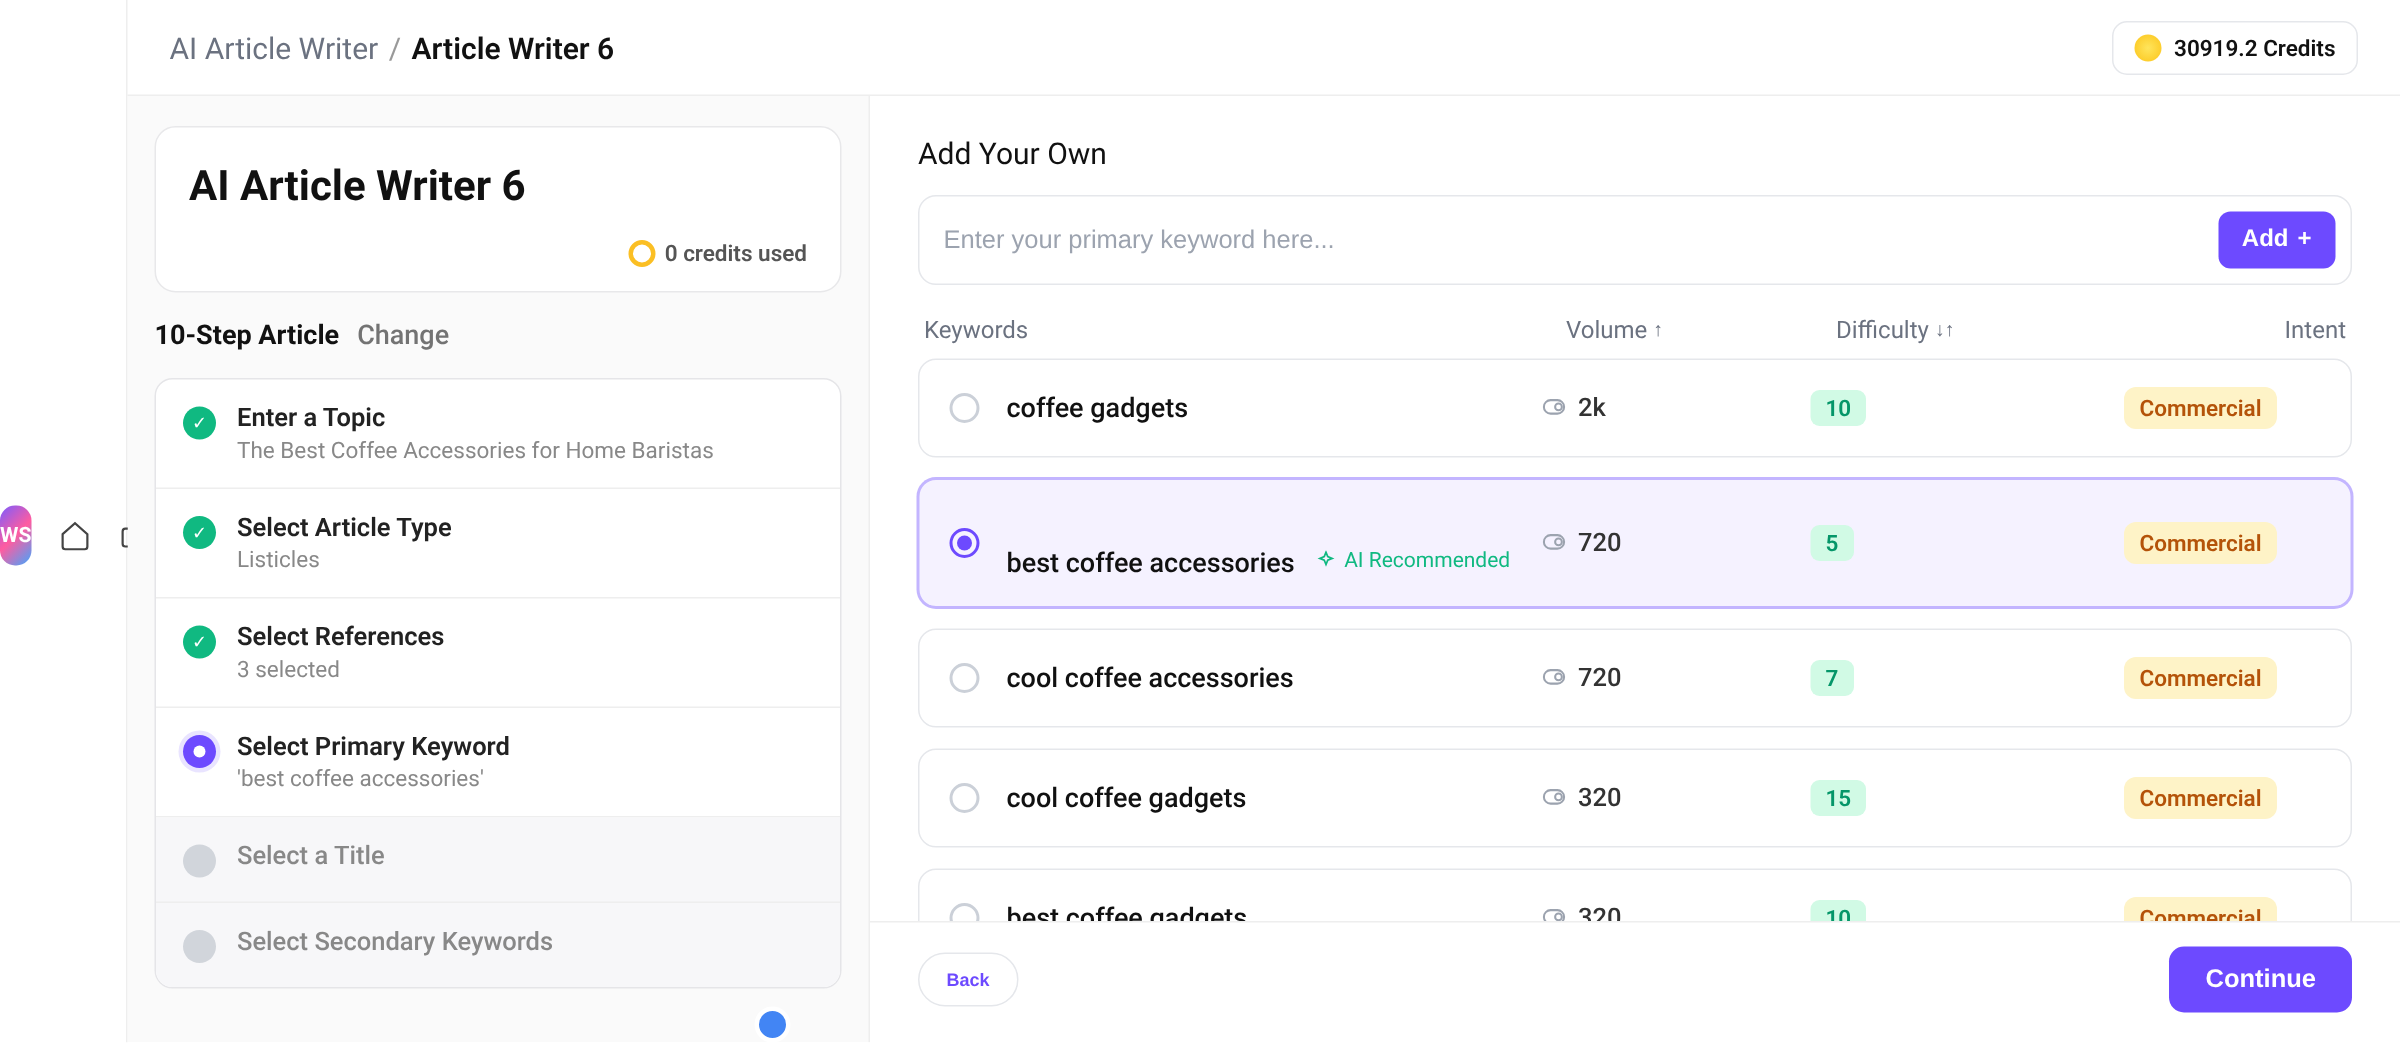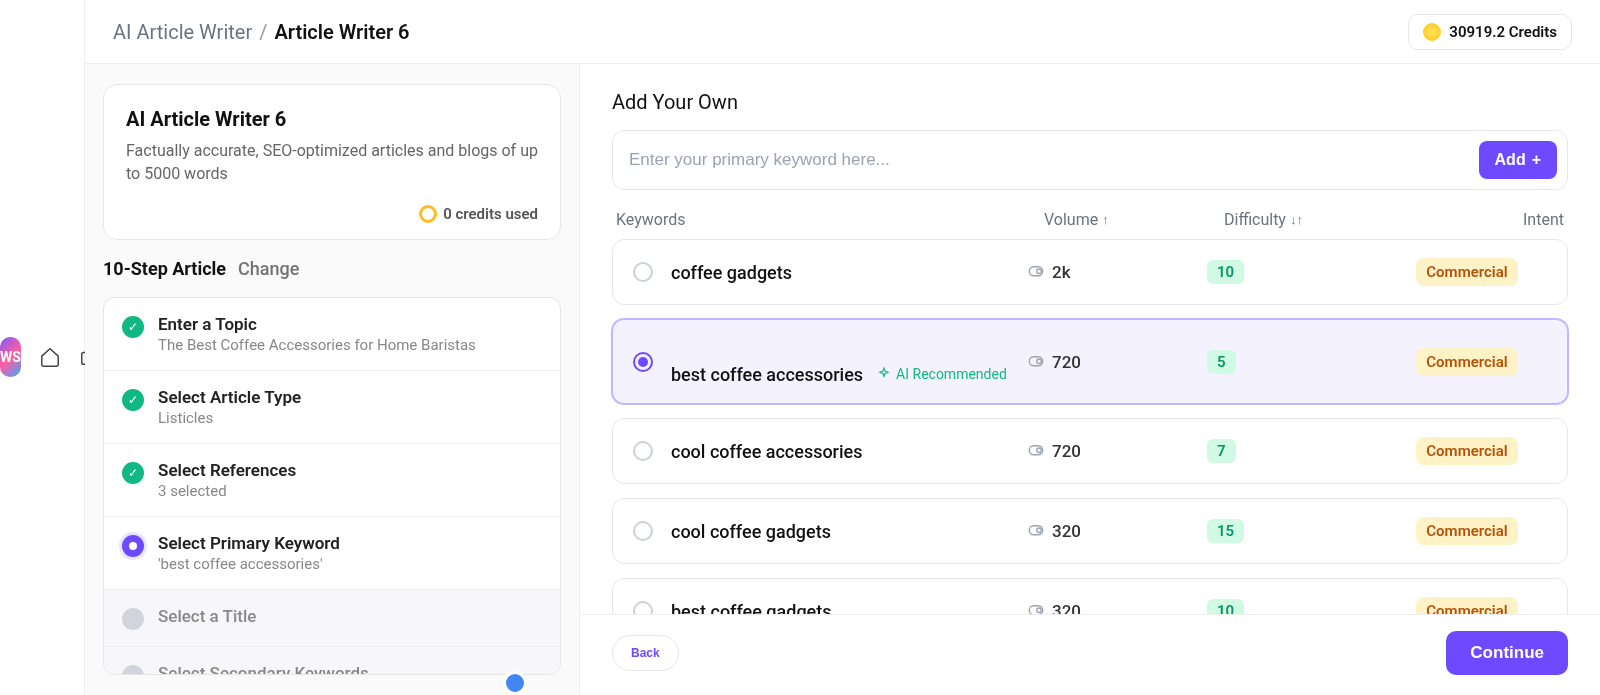--- a/index.html
+++ b/index.html
@@ -22,21 +22,21 @@
 .breadcrumb .sep { color: #999; margin: 0 2px; }
 .breadcrumb .current { color: #111; font-weight: 600; }
 .credits-pill { border: 1px solid #e5e7eb; border-radius: 10px; padding: 8px 14px; font-weight: 600; font-size: 15px; display: flex; align-items: center; gap: 8px; }
 .credits-pill .coin { width: 18px; height: 18px; border-radius: 50%; background: radial-gradient(circle,#ffe55c,#fcc419); }
 
 .content { flex: 1; display: flex; overflow: hidden; }
 
 .left-panel { width: 495px; background: #fafafa; padding: 20px 18px; overflow-y: auto; border-right: 1px solid #eee; display:flex; flex-direction:column; gap:18px; }
 
 .card { background: #fff; border: 1px solid #e8e8ea; border-radius: 14px; padding: 22px 22px 16px; }
-.card h1 { font-size: 20px; font-weight: 700; margin-bottom: 8px; }
+.card h1 { font-size: 28px; font-weight: 700; margin-bottom: 8px; }
 .card p { color: #666; font-size: 16px; line-height: 1.45; }
 .credits-used { display: flex; align-items: center; justify-content: flex-end; gap: 6px; margin-top: 20px; color: #555; font-weight: 600; font-size: 15px; }
 .credits-used .coin-ring { width:18px; height:18px; border-radius:50%; border:3px solid #fbbf24; background:#fff; }
 
 .steps-header { display:flex; align-items:center; gap:12px; font-size:18px; }
 .steps-header .title { font-weight:700; }
 .steps-header .change { color:#737373; font-weight:500; cursor:pointer; }
 
 .steps { border:1px solid #e5e5e8; border-radius:12px; overflow:hidden; background:#fff; }
 .step { display:flex; align-items:flex-start; gap:14px; padding:16px 18px; border-bottom:1px solid #eee; cursor:pointer; }
@@ -177,21 +177,20 @@
       <div class="credits-pill">
         <span class="coin"></span>
         <span>30919.2 Credits</span>
       </div>
     </div>
 
     <div class="content">
       <div class="left-panel">
         <div class="card">
           <h1>AI Article Writer 6</h1>
-          <p>Factually accurate, SEO-optimized articles and blogs of up to 5000 words</p>
           <div class="credits-used">
             <span class="coin-ring"></span>
             <span>0 credits used</span>
           </div>
         </div>
 
         <div class="steps-header">
           <span class="title">10-Step Article</span>
           <span class="change">Change</span>
         </div>

